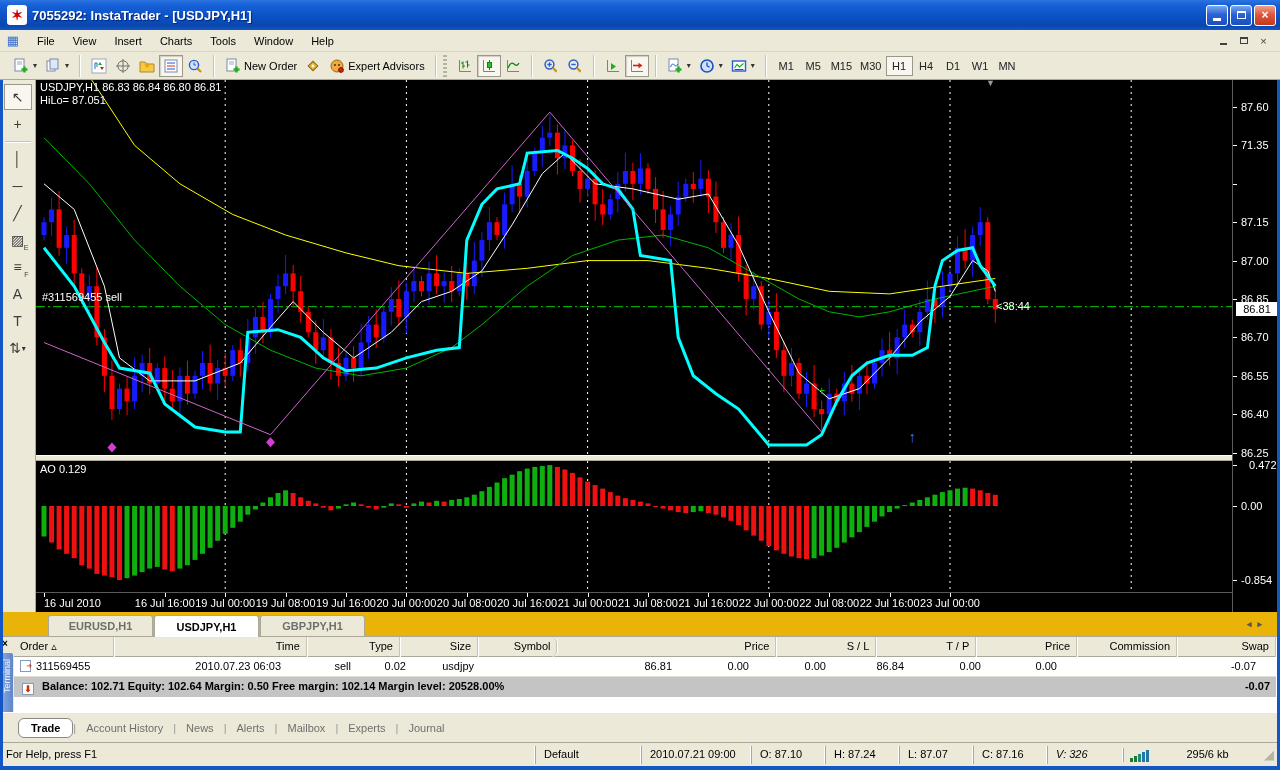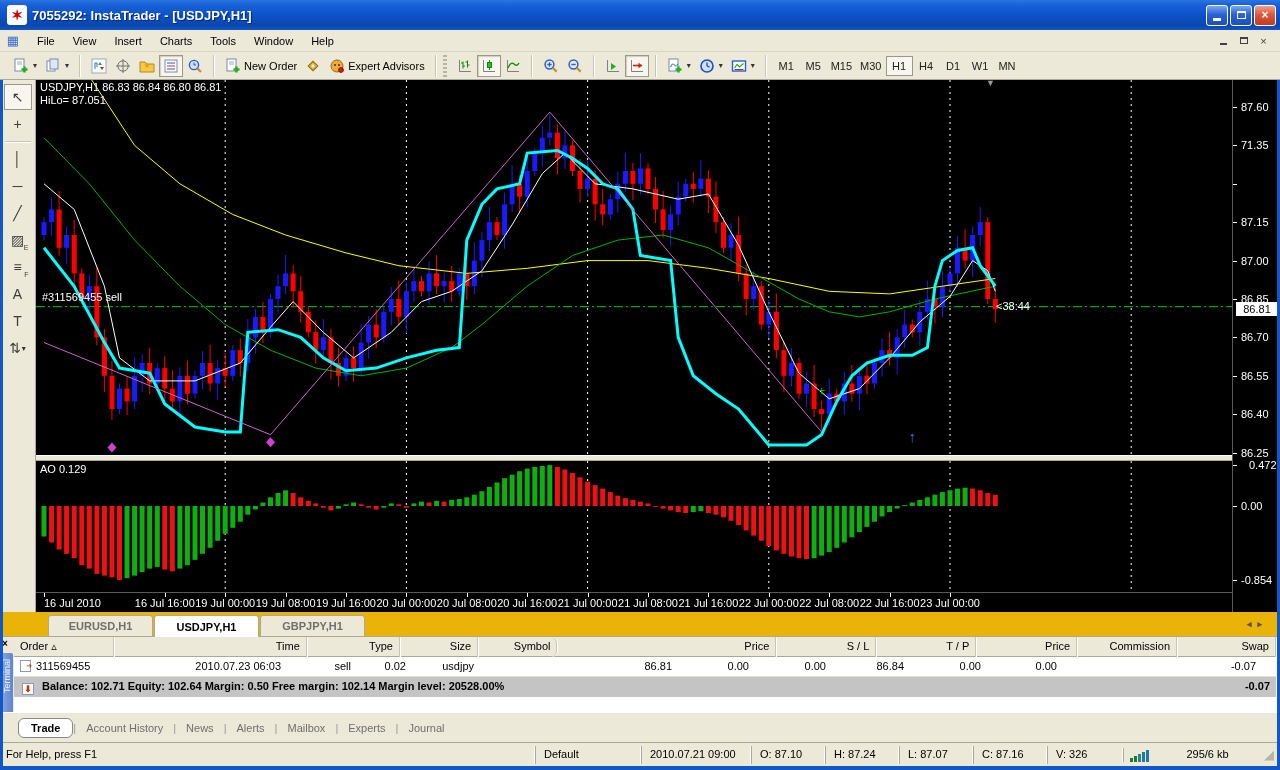--- a/index.html
+++ b/index.html
@@ -963,21 +963,21 @@
     </div>
 
   <div class="statusbar">
     <span class="sb-panel sb-help" style="border-left:none; box-shadow:none;">For Help, press F1</span>
     <span class="sb-panel" style="width:106px;">Default</span>
     <span class="sb-panel" style="width:110px;">2010.07.21 09:00</span>
     <span class="sb-panel" style="width:74px;">O: 87.10</span>
     <span class="sb-panel" style="width:74px;">H: 87.24</span>
     <span class="sb-panel" style="width:74px;">L: 87.07</span>
     <span class="sb-panel" style="width:74px;">C: 87.16</span>
-    <span class="sb-panel" style="width:76px;">V: 326</span>
+    <span class="sb-panel" style="width:76px;font-style:italic;">V: 326</span>
     <span class="conn-icon">
       <i style="height:4px"></i>
         <i style="height:6px"></i>
         <i style="height:8px; background:#1f8c7a"></i>
         <i style="height:10px; background:#2277a8"></i>
         <i style="height:12px; background:#2277a8"></i>
     </span>
     <span class="sb-panel" style="width:105px; border-left:none; box-shadow:none; text-align:center;">295/6 kb</span>
     <span class="sb-grip">◢</span>
   </div>

